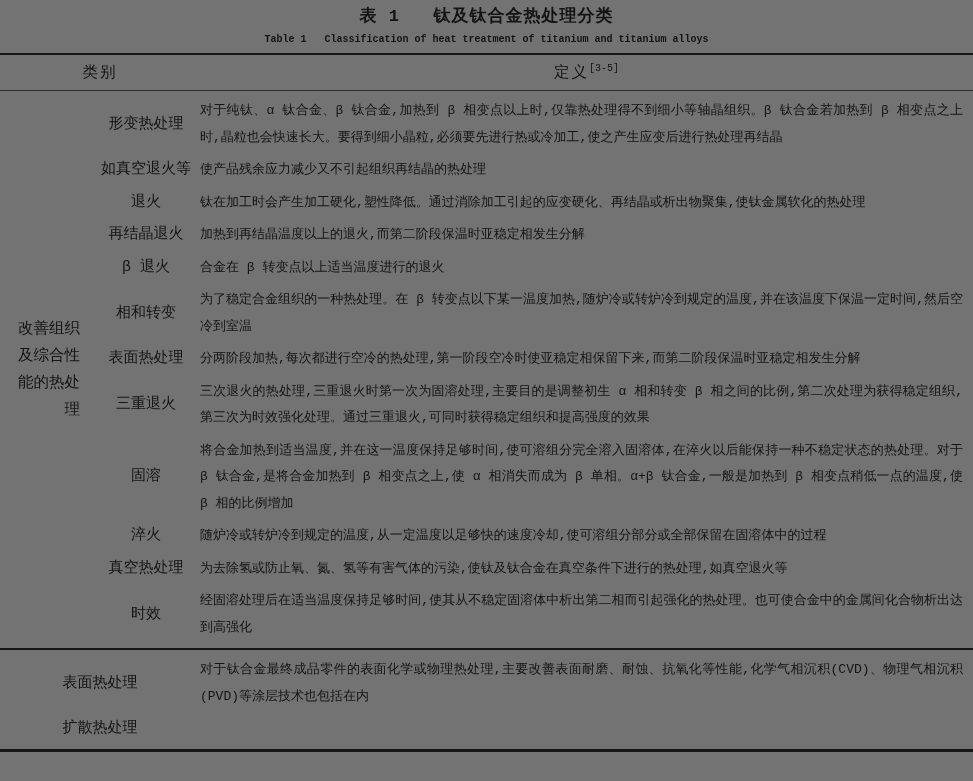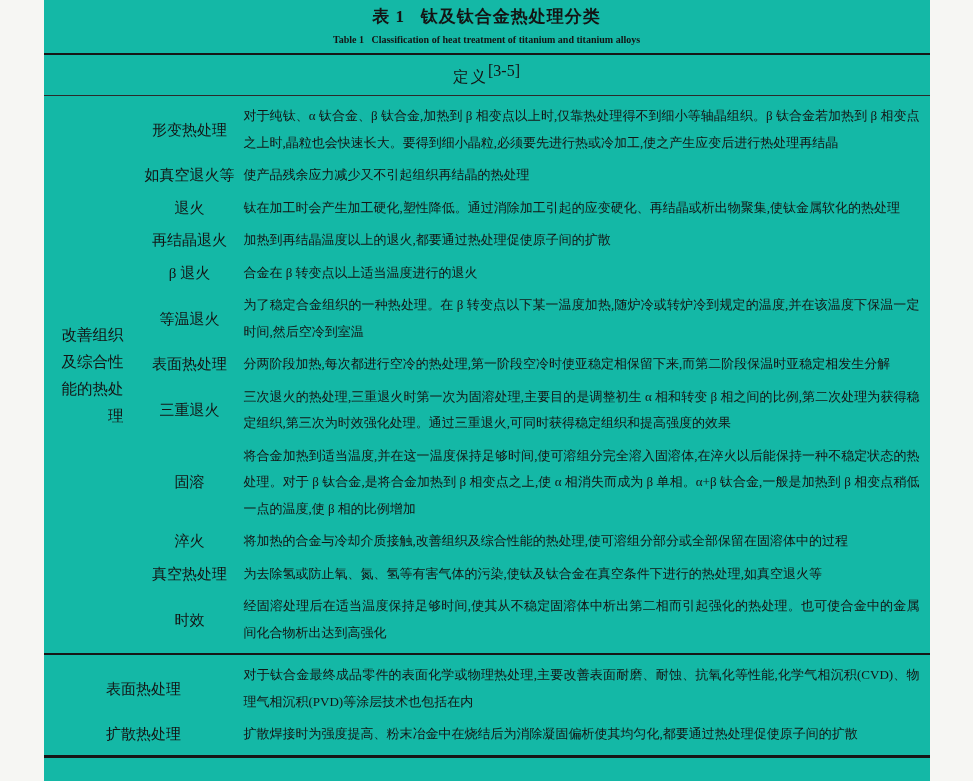--- a/index.html
+++ b/index.html
@@ -1,26 +1,26 @@
 <!DOCTYPE html>
 <html><head>
 <meta charset="utf-8">
 <style>
   html, body {
     margin: 0;
     padding: 0;
     background: #f6f6f3;
   }
   .page {
-    width: 886px;
+    width: 973px;
     height: 781px;
     margin: 0 auto;
-    background: #14b8a6;
+    background: #737373;
     color: #141414;
-    font-family: Liberation Serif, serif;
+    font-family: Liberation Mono, monospace;
     overflow: hidden;
     box-sizing: border-box;
   }
   .title-zh {
     text-align: center;
     font-size: 17px;
     font-weight: bold;
     padding-top: 5px;
     line-height: 24px;
     white-space: pre;
@@ -49,21 +49,21 @@
     width: 200px;
     text-align: center;
     letter-spacing: 2px;
   }
   .th-def {
     flex: 1;
     text-align: center;
     letter-spacing: 2px;
   }
   .th-def sup {
-    font-size: 16px;
+    font-size: 10px;
     letter-spacing: 0;
   }
   .group {
     display: flex;
     padding: 4px 0;
   }
   .group-cat {
     width: 92px;
     display: flex;
     align-items: center;
@@ -108,20 +108,21 @@
 </style>
 </head>
 <body>
 
 <div class="page">
   <div class="title-zh">表 1   钛及钛合金热处理分类</div>
   <div class="title-en">Table 1   Classification of heat treatment of titanium and titanium alloys</div>
 
   <div class="table">
     <div class="thead">
+      <div class="th-cat">类别</div>
       <div class="th-def">
         <span>定义</span><sup>[3-5]</sup>
       </div>
     </div>
     <div id="tbody">
         <div class="group">
           <div class="group-cat">改善组织及综合性能的热处理</div>
           <div class="group-rows">
             <div class="row">
               <div class="cell-label">形变热处理</div>
@@ -130,64 +131,63 @@
             <div class="row">
               <div class="cell-label">如真空退火等</div>
               <div class="cell-def">使产品残余应力减少又不引起组织再结晶的热处理</div>
             </div>
             <div class="row">
               <div class="cell-label">退火</div>
               <div class="cell-def">钛在加工时会产生加工硬化,塑性降低。通过消除加工引起的应变硬化、再结晶或析出物聚集,使钛金属软化的热处理</div>
             </div>
             <div class="row">
               <div class="cell-label">再结晶退火</div>
-              <div class="cell-def">加热到再结晶温度以上的退火,都要通过热处理促使原子间的扩散</div>
+              <div class="cell-def">加热到再结晶温度以上的退火,而第二阶段保温时亚稳定相发生分解</div>
             </div>
             <div class="row">
               <div class="cell-label">β 退火</div>
               <div class="cell-def">合金在 β 转变点以上适当温度进行的退火</div>
             </div>
             <div class="row">
-              <div class="cell-label">等温退火</div>
+              <div class="cell-label">相和转变</div>
               <div class="cell-def">为了稳定合金组织的一种热处理。在 β 转变点以下某一温度加热,随炉冷或转炉冷到规定的温度,并在该温度下保温一定时间,然后空冷到室温</div>
             </div>
             <div class="row">
               <div class="cell-label">表面热处理</div>
               <div class="cell-def">分两阶段加热,每次都进行空冷的热处理,第一阶段空冷时使亚稳定相保留下来,而第二阶段保温时亚稳定相发生分解</div>
             </div>
             <div class="row">
               <div class="cell-label">三重退火</div>
               <div class="cell-def">三次退火的热处理,三重退火时第一次为固溶处理,主要目的是调整初生 α 相和转变 β 相之间的比例,第二次处理为获得稳定组织,第三次为时效强化处理。通过三重退火,可同时获得稳定组织和提高强度的效果</div>
             </div>
             <div class="row">
               <div class="cell-label">固溶</div>
               <div class="cell-def">将合金加热到适当温度,并在这一温度保持足够时间,使可溶组分完全溶入固溶体,在淬火以后能保持一种不稳定状态的热处理。对于 β 钛合金,是将合金加热到 β 相变点之上,使 α 相消失而成为 β 单相。α+β 钛合金,一般是加热到 β 相变点稍低一点的温度,使 β 相的比例增加</div>
             </div>
             <div class="row">
               <div class="cell-label">淬火</div>
-              <div class="cell-def">将加热的合金与冷却介质接触,改善组织及综合性能的热处理,使可溶组分部分或全部保留在固溶体中的过程</div>
+              <div class="cell-def">随炉冷或转炉冷到规定的温度,从一定温度以足够快的速度冷却,使可溶组分部分或全部保留在固溶体中的过程</div>
             </div>
             <div class="row">
               <div class="cell-label">真空热处理</div>
               <div class="cell-def">为去除氢或防止氧、氮、氢等有害气体的污染,使钛及钛合金在真空条件下进行的热处理,如真空退火等</div>
             </div>
             <div class="row">
               <div class="cell-label">时效</div>
               <div class="cell-def">经固溶处理后在适当温度保持足够时间,使其从不稳定固溶体中析出第二相而引起强化的热处理。也可使合金中的金属间化合物析出达到高强化</div>
             </div>
           </div>
         </div>
         <div class="divider"></div>
         <div class="group">
           <div class="group-rows">
             <div class="row">
               <div class="cell-label wide">表面热处理</div>
               <div class="cell-def">对于钛合金最终成品零件的表面化学或物理热处理,主要改善表面耐磨、耐蚀、抗氧化等性能,化学气相沉积(CVD)、物理气相沉积(PVD)等涂层技术也包括在内</div>
             </div>
             <div class="row">
               <div class="cell-label wide">扩散热处理</div>
-              <div class="cell-def">扩散焊接时为强度提高、粉末冶金中在烧结后为消除凝固偏析使其均匀化,都要通过热处理促使原子间的扩散</div>
             </div>
           </div>
         </div>
       </div>
   </div>
 </div>
 
 </body></html>

